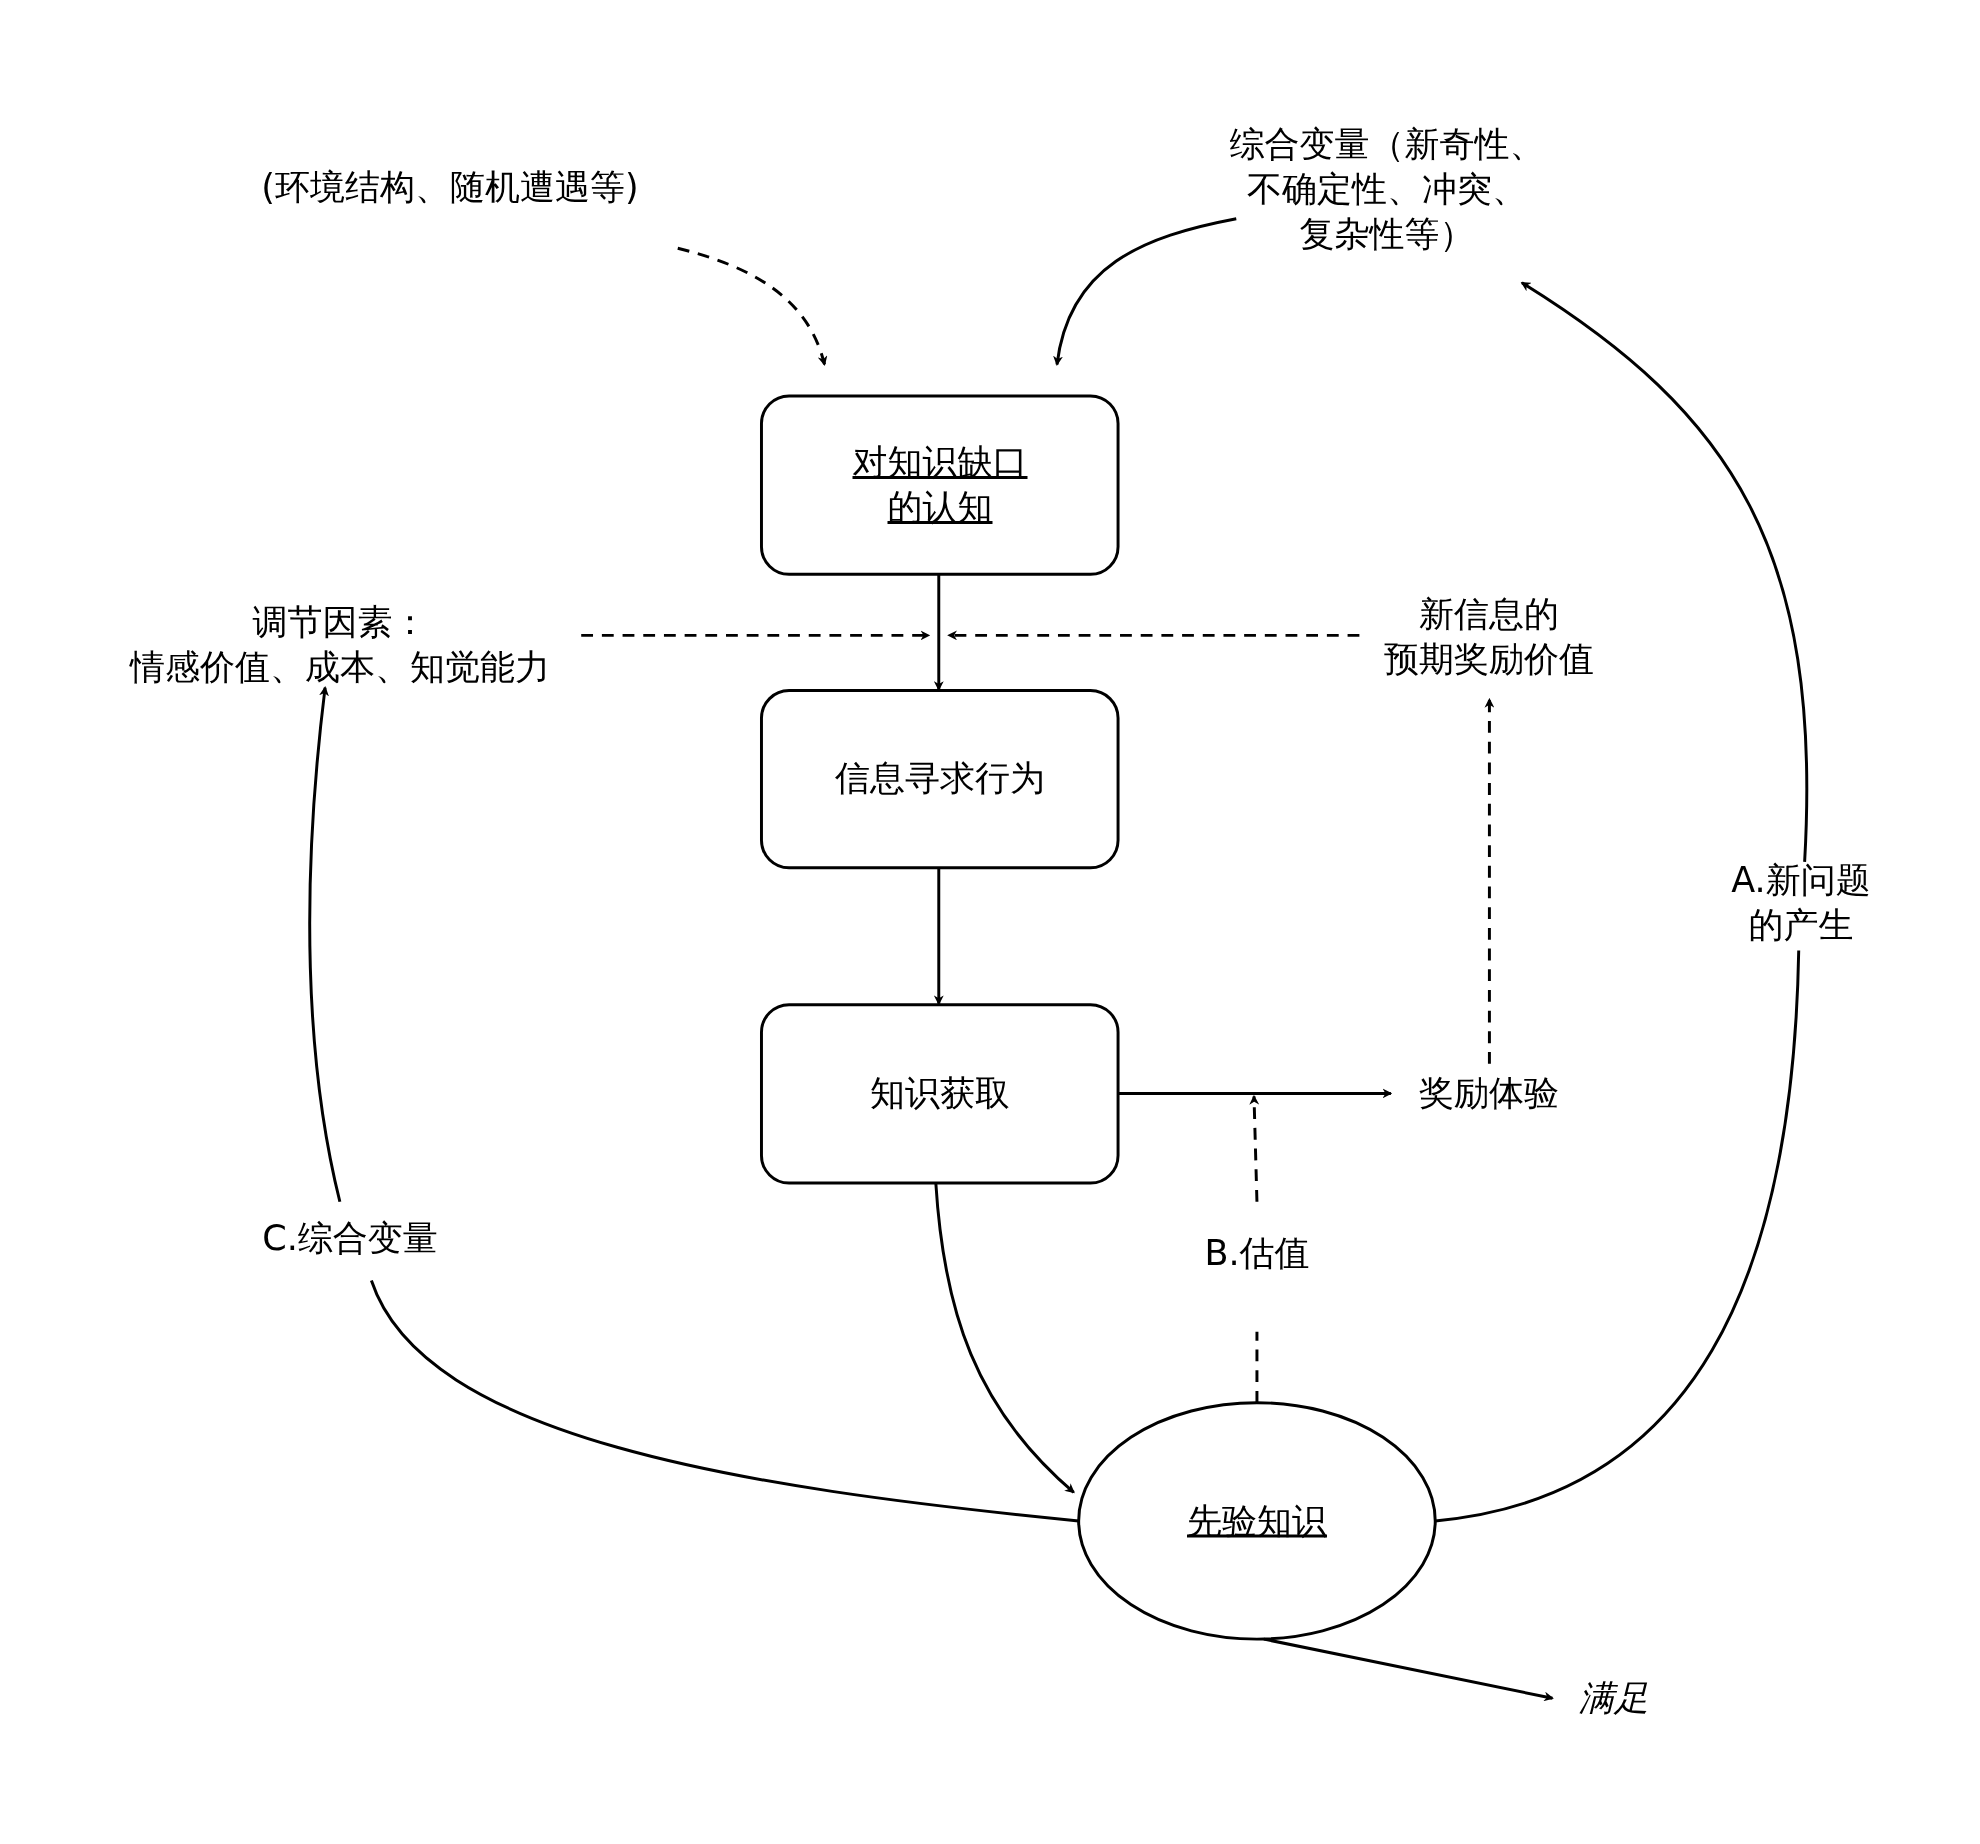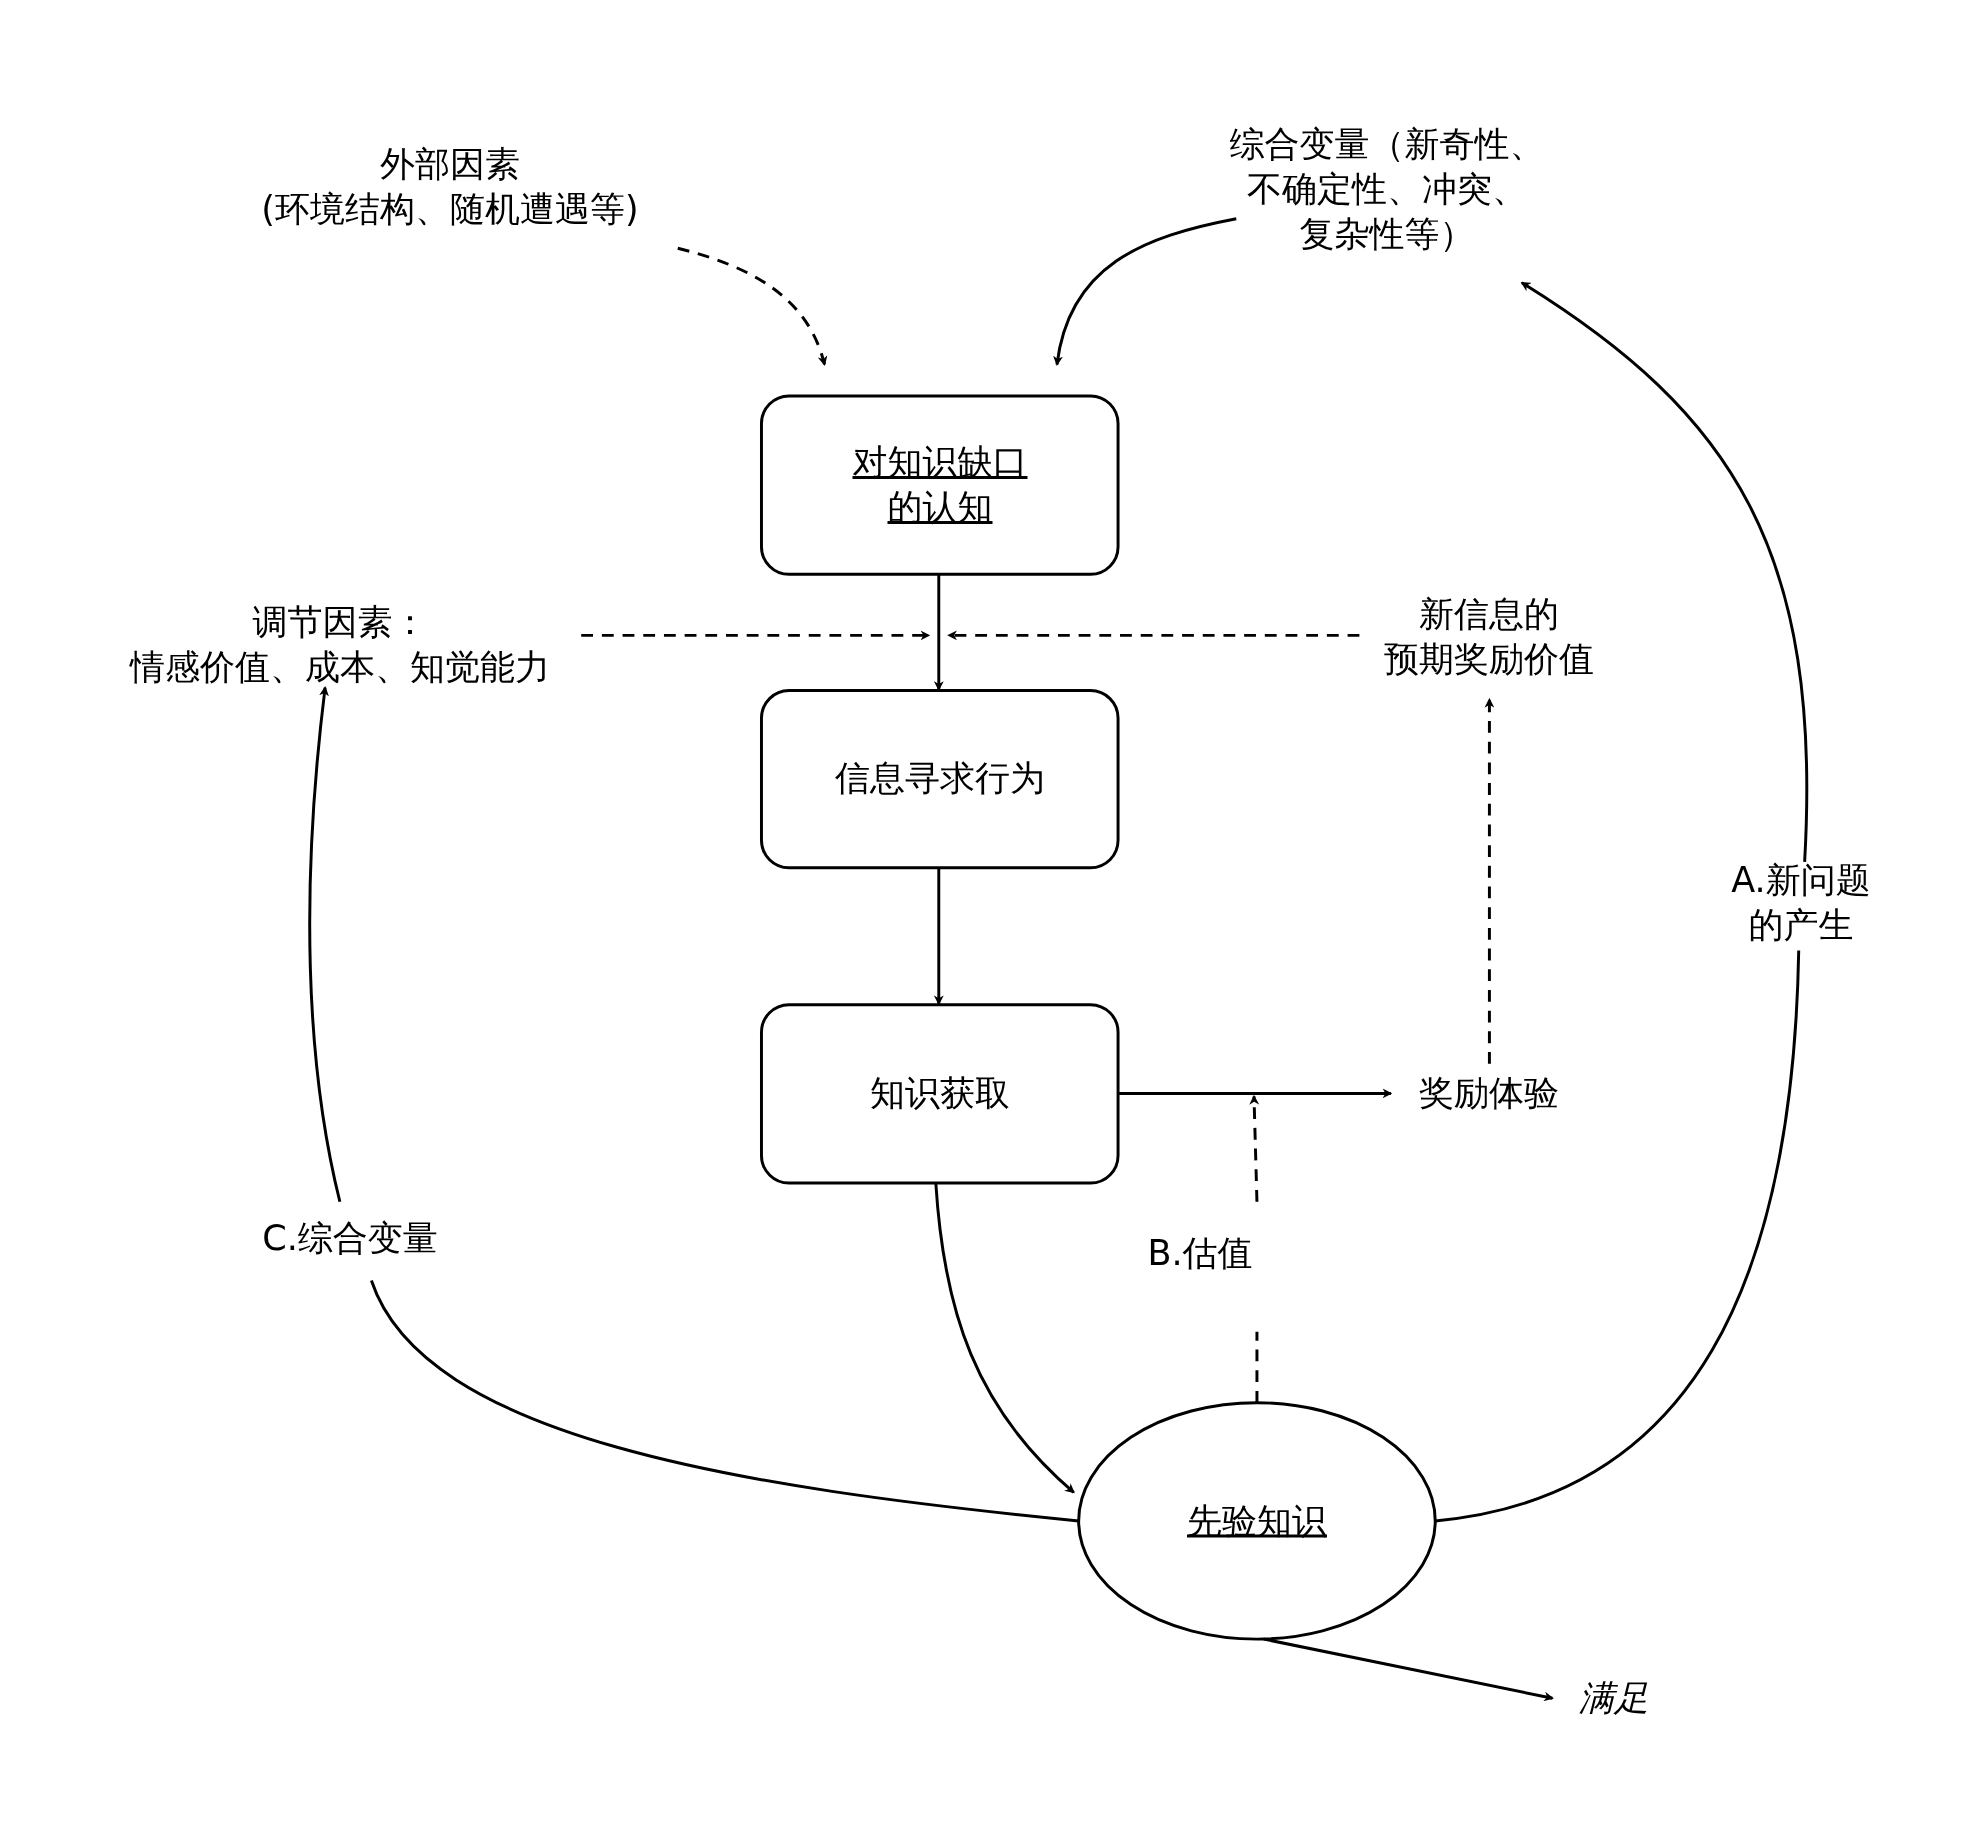--- a/index.html
+++ b/index.html
@@ -66,21 +66,20 @@
   <div>信息寻求行为</div>
 </div>
 <div class="node-text" style="left:940px;top:1093px;">
   <div>知识获取</div>
 </div>
 <div class="node-text" style="left:1257px;top:1521px;text-decoration:underline;">
   <div>先验知识</div>
 </div>
 
 <div class="lbl" style="left:450px;top:187px;">
-  <div>外部因素</div>
   <div>(环境结构、随机遭遇等)</div>
 </div>
 <div class="lbl" style="left:1387px;top:189px;">
   <div>综合变量（新奇性、</div>
   <div>不确定性、冲突、</div>
   <div>复杂性等）</div>
 </div>
 <div class="lbl" style="left:340px;top:637px;margin-top:8px;">
   <div>调节因素：</div>
   <div>情感价值、成本、知觉能力</div>
@@ -89,21 +88,21 @@
   <div>新信息的</div>
   <div>预期奖励价值</div>
 </div>
 <div class="lbl" style="left:1489px;top:1093px;">
   <div>奖励体验</div>
 </div>
 <div class="lbl" style="left:1801px;top:903px;">
   <div>A.新问题</div>
   <div>的产生</div>
 </div>
-<div class="lbl" style="left:1200px;top:1253px;">
+<div class="lbl" style="left:1257px;top:1253px;">
   <div>B.估值</div>
 </div>
 <div class="lbl" style="left:350px;top:1238px;">
   <div>C.综合变量</div>
 </div>
 <div class="lbl" style="left:1614px;top:1698px;font-style:italic;">
   <div>满足</div>
 </div>
 
 

